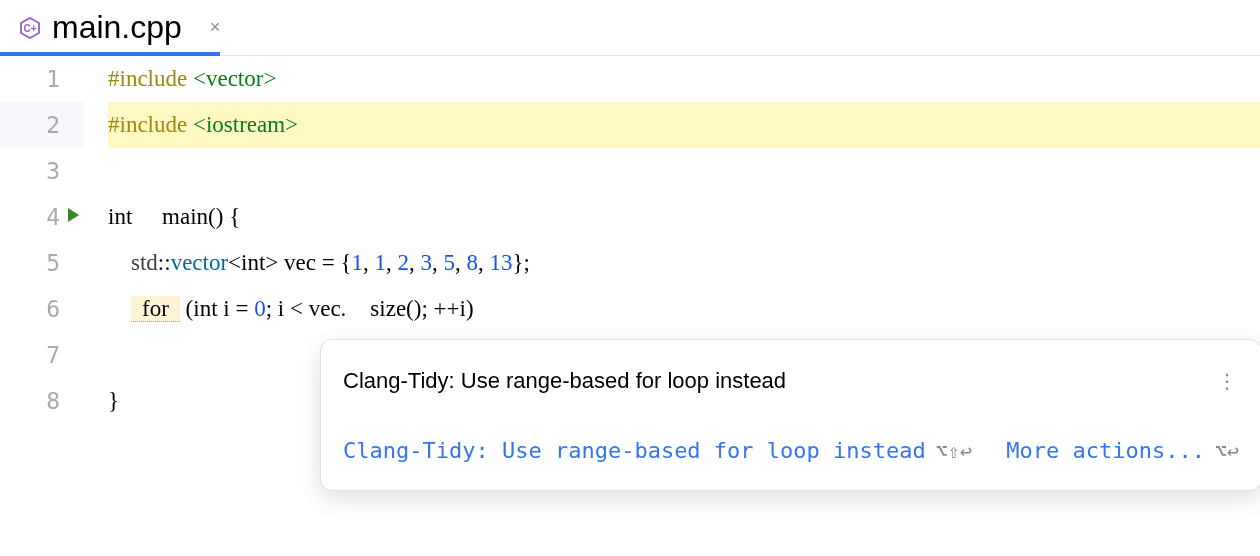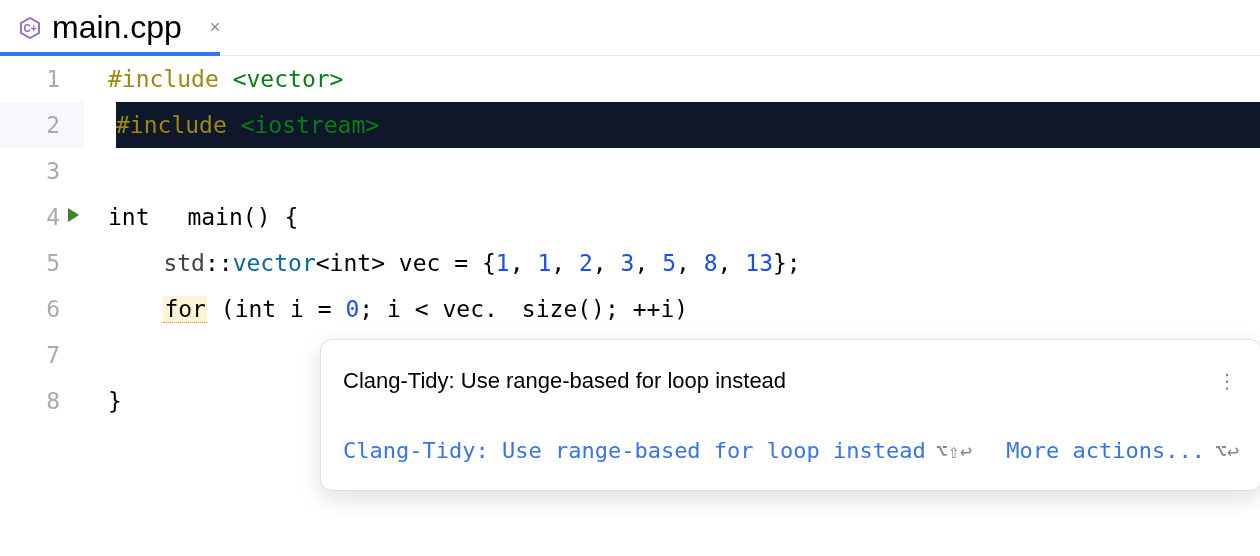--- a/index.html
+++ b/index.html
@@ -13,34 +13,34 @@
     .tab-close { color: #888; font-size: 18px; padding: 0 12px; margin-left: 6px; cursor: pointer; }
     .tab:nth-child(2) { margin-left: 28px; }
     
     .editor { display: flex; position: relative; }
     .gutter { width: 84px; background: #fff; }
     .gutter-row { height: 46px; display: flex; align-items: center; justify-content: flex-end; padding-right: 10px; position: relative; }
     .line-num { font-family: "SF Mono", Monaco, Consolas, monospace; font-size: 23px; color: #aaa; padding-right: 14px; }
     .run-icon { position: absolute; right: 2px; top: 50%; transform: translateY(-50%); }
     
     .code { flex: 1; font-family: "SF Mono", Monaco, Consolas, monospace; font-size: 23px; line-height: 46px; position: relative; padding-left: 24px; }
-    .code-line { height: 46px; white-space: pre; }
-    .code-line.hl { background: #0f172a; margin-left: 8px; }
+    .code-line { height: 46px; white-space: pre; font-family: Liberation Serif, serif; }
+    .code-line.hl { background: #fef9c3; }
     .gutter-row.hl { background: #f7f8fc; }
     
     .kw { color: #000000; }
     .pp { color: #9e880d; }
     .inc { color: #067d17; }
     .ns { color: #404040; }
     .cl { color: #0369a1; }
     .fn { color: #000; margin-left: 24px; }
     .num { color: #1750eb; }
     .op { color: #000; }
     .punc { color: #000; }
-    .warn-bg { background: #fff3d6; border-bottom: 1px dotted #b0a050; padding: 0 1px; }
+    .warn-bg { background: #fff3d6; border-bottom: 1px dotted #b0a050; padding: 0 11px; }
     
     .tooltip { position: absolute; top: 283px; left: 236px; width: 942px; background: #fff; border: 1px solid #e0e0e0; border-radius: 12px; box-shadow: 0 8px 24px rgba(0,0,0,0.12); padding: 18px 22px 16px 22px; }
     .tooltip-header { display: flex; justify-content: space-between; align-items: flex-start; }
     .tooltip-title { font-size: 22px; color: #000; font-family: -apple-system, BlinkMacSystemFont, "Segoe UI", sans-serif; }
     .tooltip-more-icon { color: #888; font-size: 20px; padding: 0 4px; cursor: pointer; letter-spacing: -2px; }
     .tooltip-footer { display: flex; align-items: center; margin-top: 24px; gap: 10px; }
     .tooltip-link { color: #3574f0; font-size: 22px; cursor: pointer; }
     .shortcut { color: #888; font-size: 20px; }
     .spacer { flex: 1; }
   </style>

